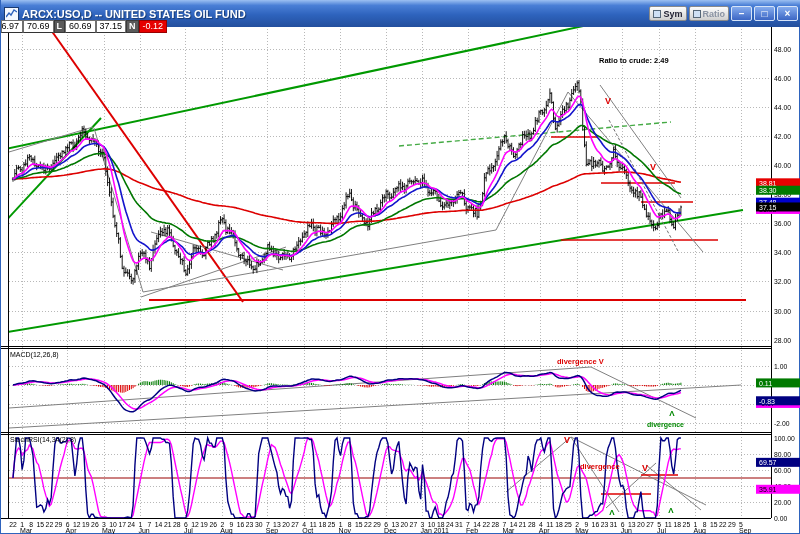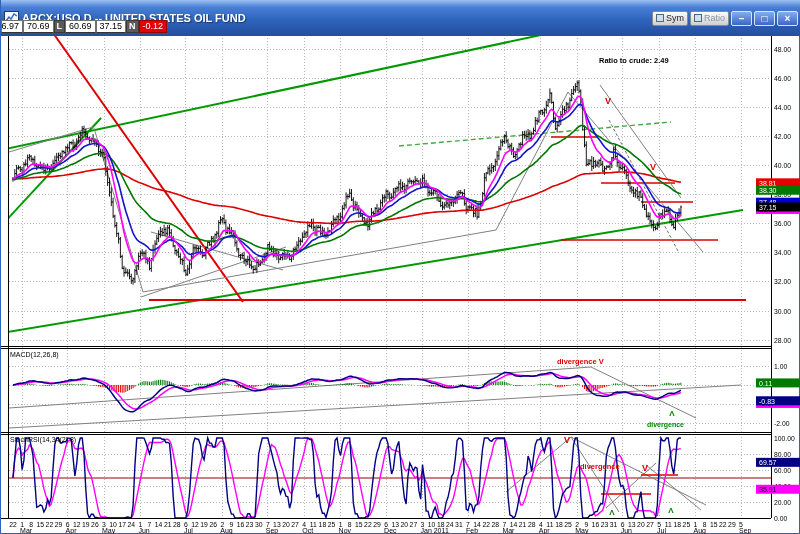--- a/index.html
+++ b/index.html
@@ -3,29 +3,29 @@
 <meta charset="utf-8">
 <style>
   html,body{margin:0;padding:0}
   body{width:800px;height:534px;position:relative;background:#fff;
        font-family:"Liberation Sans",sans-serif;overflow:hidden}
   .window{position:absolute;inset:0;box-sizing:border-box;
           border-left:1px solid #2e63bd;border-right:1px solid #2e63bd;border-bottom:1px solid #2e63bd}
   #chart-svg{position:absolute;top:0;left:0;z-index:1}
   #chart-svg text{font-family:"Liberation Sans",sans-serif}
 
-  .titlebar{position:absolute;top:0;left:0;width:800px;height:36px;z-index:3;
+  .titlebar{position:absolute;top:0;left:0;width:800px;height:27px;z-index:3;
             background:linear-gradient(180deg,#9cc0f2 0%,#4a7fd6 20%,#2e63bd 55%,#234f9d 100%);
             display:flex;align-items:center;padding:0 3px;box-sizing:border-box}
   .titleicon{width:13px;height:12px;background:#f4f8ff;border:1px solid #1a3a70;margin-right:3px;
              display:inline-flex;align-items:center;justify-content:center}
   .title{color:#fff;font-weight:bold;font-size:11px;white-space:nowrap;text-shadow:1px 1px 1px #173succeeding}
   .title{text-shadow:1px 1px 1px #17386e}
   .tb-buttons{margin-left:auto;display:flex;gap:2px;align-items:center}
-  .tbtn{height:15px;font-size:9px;font-weight:normal;background:linear-gradient(#fdfdfd,#cfcfcf);
+  .tbtn{height:15px;font-size:9px;font-weight:bold;background:linear-gradient(#fdfdfd,#cfcfcf);
         border:1px solid #8a8a8a;border-radius:2px;display:flex;align-items:center;padding:0 3px;
         color:#223;font-family:"Liberation Sans",sans-serif}
   .tbtn .mini{width:6px;height:6px;border:1px solid #567;background:#cfe0f5;margin-right:2px;display:inline-block}
   .tbtn.dis span{color:#8a93a3}
   .wbtn{width:21px;height:15px;border-radius:2px;border:1px solid #d6e4f8;
         background:linear-gradient(#85acee,#3c66c4);color:#fff;font-size:10px;font-weight:bold;
         line-height:13px;text-align:center;padding:0;font-family:"Liberation Sans",sans-serif}
 
   .quotebar{position:absolute;top:20px;left:0;display:flex;z-index:3;font-size:9px;align-items:stretch}
   .qbox{background:#fff;border:1px solid #707070;border-bottom-color:#333;padding:0 3px;

